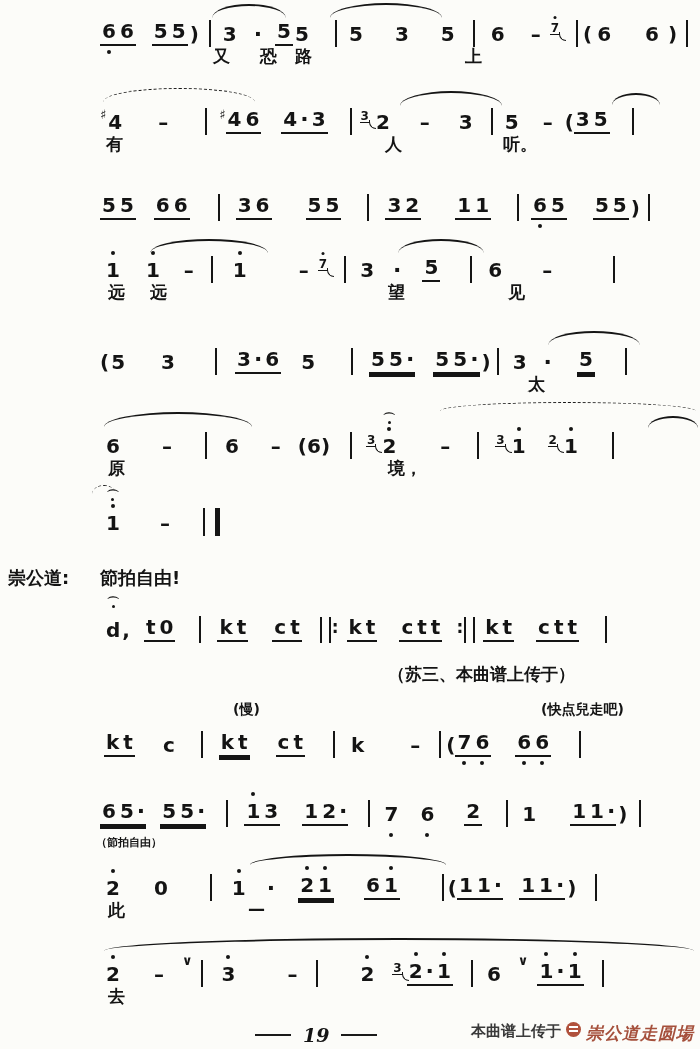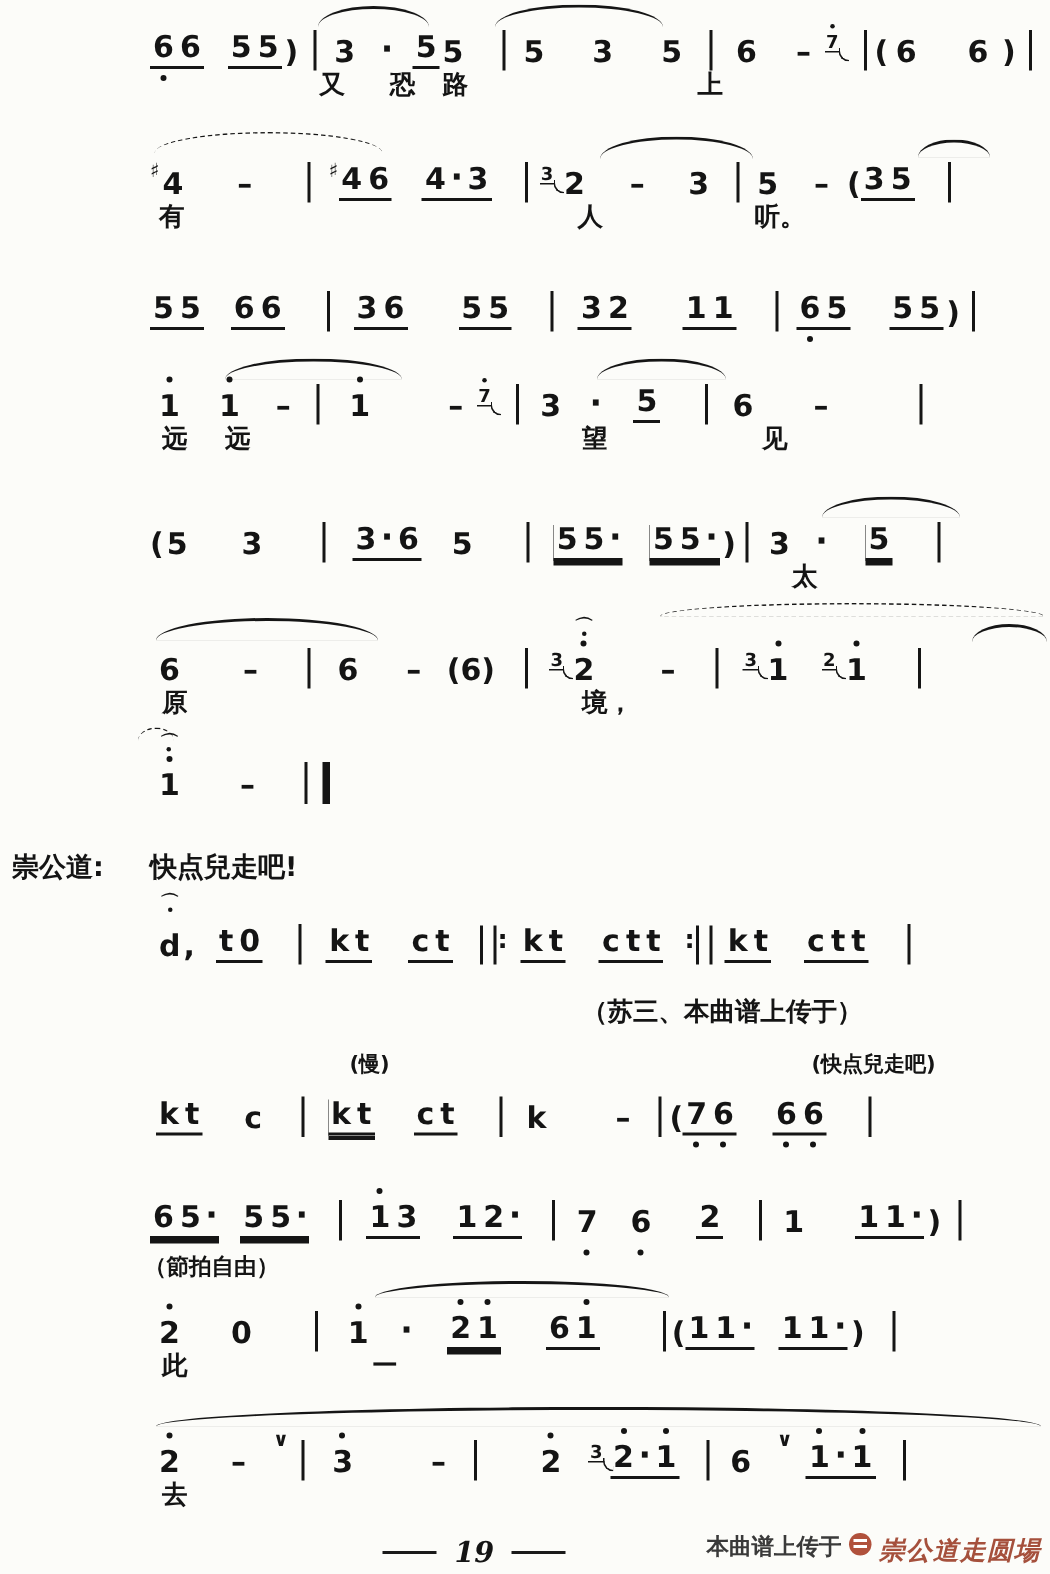--- a/index.html
+++ b/index.html
@@ -37,21 +37,21 @@
   .arc{position:absolute;border-top:2px solid #151515;border-radius:50% 50% 0 0/100% 100% 0 0;}
   .arc.dsh{border-top-width:1.5px;border-top-style:dashed;}
   .lyr{position:absolute;top:29px;font-size:17px;font-weight:bold;white-space:nowrap;}
   .txt{position:absolute;font-weight:bold;white-space:nowrap;}
   #dialogue{top:566px;font-size:18px;}
   #dialogue .role{position:absolute;left:8px;top:0;}
   #dialogue .speech{position:absolute;left:100px;top:0;}
   #stagedir{top:663px;left:388px;font-size:17px;}
   #lbl-slow{top:701px;left:233px;font-size:14px;}
   #lbl-xipi{top:701px;left:541px;font-size:14px;}
-  #lbl-free{top:835px;left:96px;font-size:15px;}
+  #lbl-free{top:835px;left:96px;font-size:11px;}
   #footer{position:absolute;top:1022px;left:0;width:700px;height:26px;}
   .pgwrap{position:absolute;left:255px;top:2px;display:flex;align-items:center;gap:12px;}
   .pgline{width:36px;height:2px;background:#1a1a1a;}
   .pgnum{font-family:"DejaVu Serif",serif;font-style:italic;font-weight:bold;font-size:19px;}
   .wm{position:absolute;right:6px;top:0;display:flex;gap:5px;}
   .wm-prefix{font-size:15px;color:#3a3a3a;font-weight:bold;}
   .logo{width:15px;height:15px;border-radius:50%;background:#b0513c;position:relative;display:inline-block;}
   .logo::before{content:"";position:absolute;left:3px;right:3px;top:4px;height:2px;background:#fff;
       box-shadow:0 4px 0 #fff;}
   .wm-site{font-size:17px;color:#a5503c;font-weight:bold;font-style:italic;letter-spacing:1px;}
@@ -423,21 +423,21 @@
         <span class="tk aug">·</span>
         <span class="tk n hi">1</span>
       </span>
       <span class="tk bar" style="margin-left: 18px;"></span>
       <span class="lyr" style="left: 108px;">去</span>
     </div>
   </div>
 
 <div id="dialogue" class="txt">
   <span class="role">崇公道:</span>
-  <span class="speech">快点兒走吧!</span>
+  <span class="speech">節拍自由!</span>
 </div>
 
 <div id="stagedir" class="txt">（苏三、本曲谱上传于）</div>
 <div id="lbl-slow" class="txt">(慢)</div>
 <div id="lbl-xipi" class="txt">(快点兒走吧)</div>
 <div id="lbl-free" class="txt">（節拍自由）</div>
 
 <div id="footer">
   <div class="pgwrap">
     <span class="pgline"></span>

